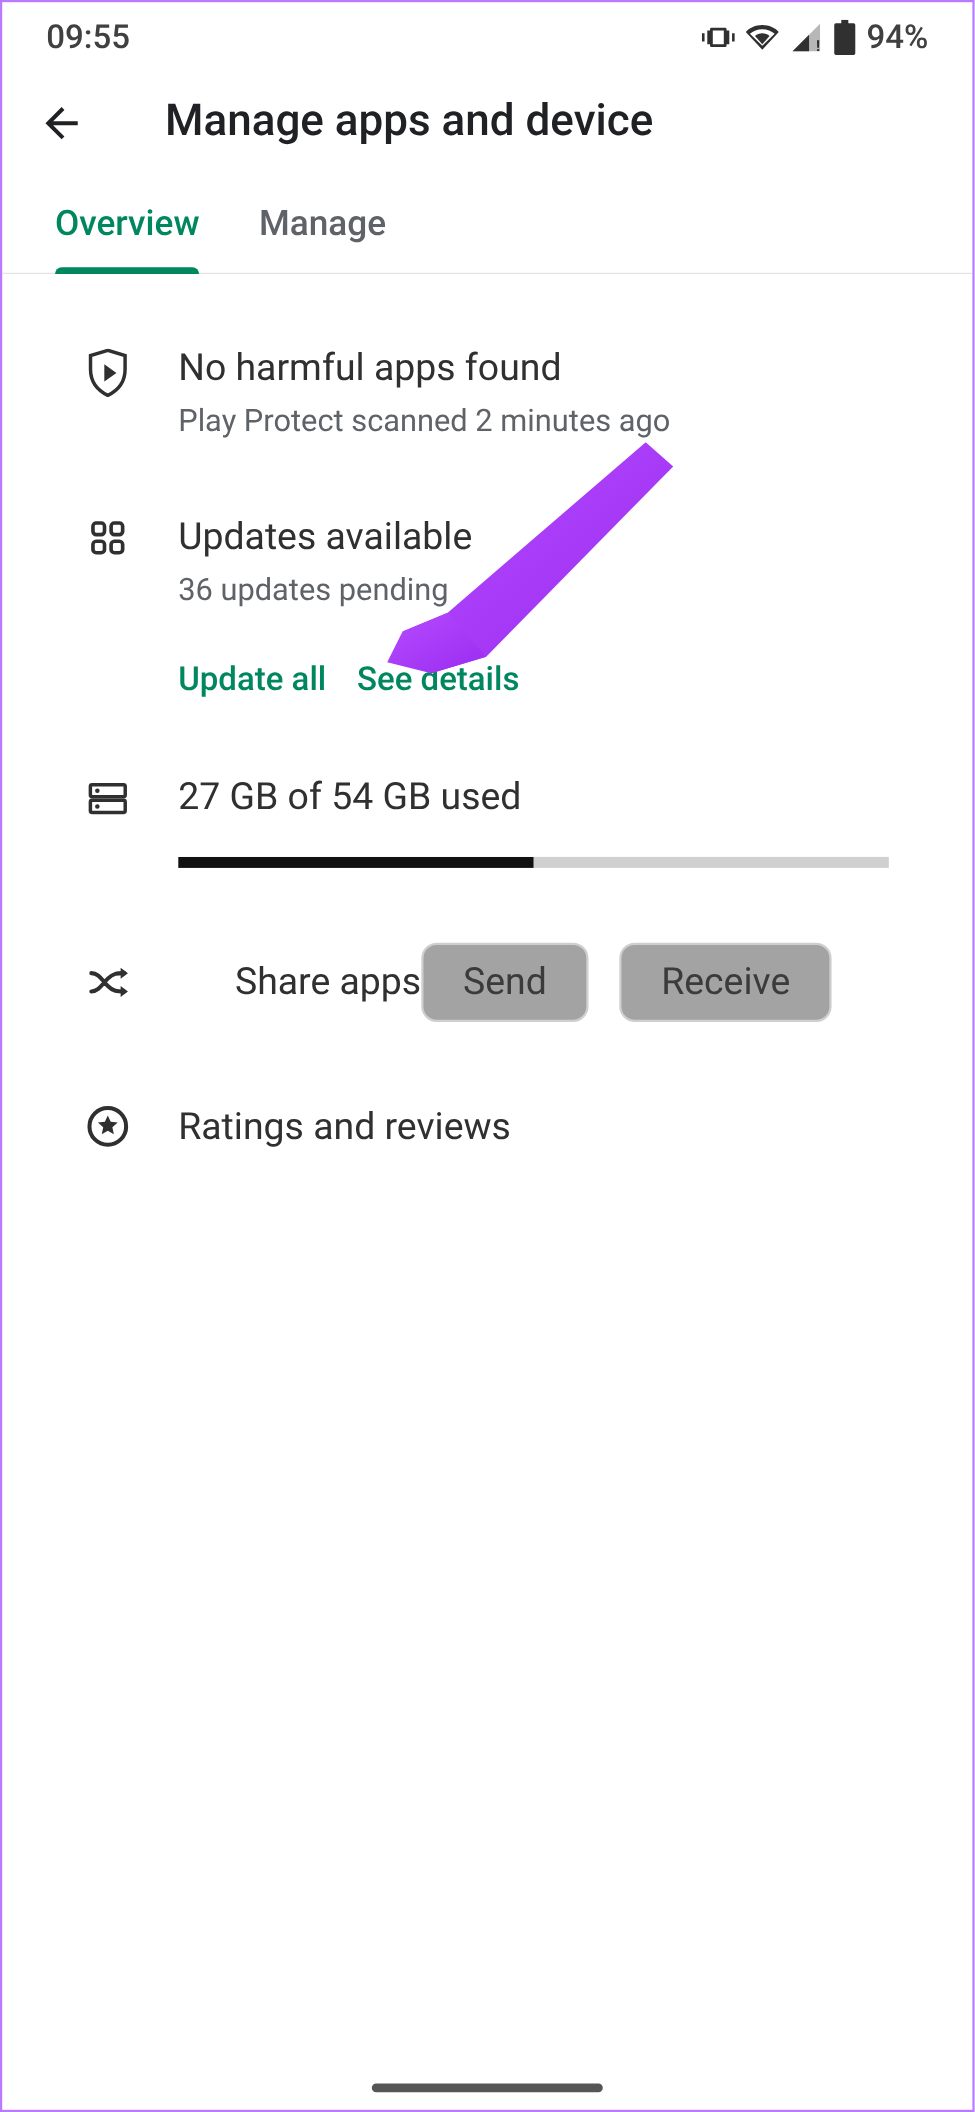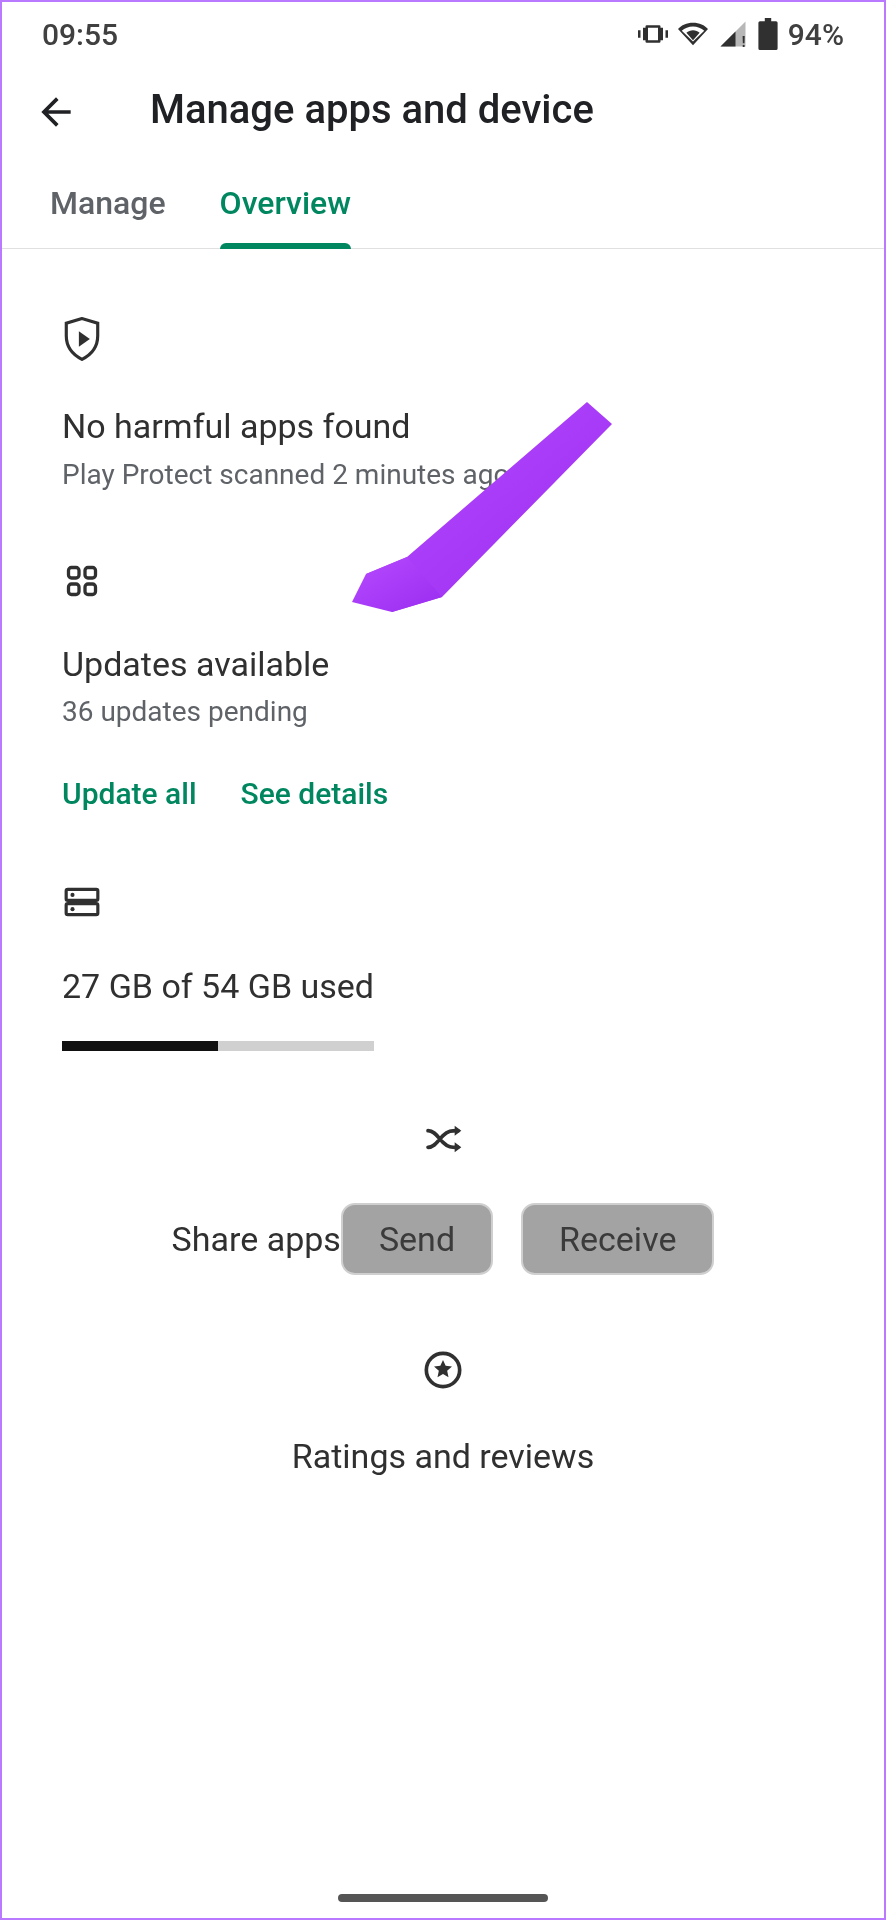--- a/index.html
+++ b/index.html
@@ -90,23 +90,22 @@
     border-radius: 6px 6px 0 0;
   }
 
   
   .content {
     padding: 30px 0 0 0;
   }
   .row {
     display: flex;
     align-items: flex-start;
-    padding: 34px 60px;
+    padding: 34px 76px;
     gap: 44px;
-    flex-direction: column;
   }
   .row-icon {
     width: 40px;
     flex: 0 0 40px;
     display: flex;
     justify-content: center;
     padding-top: 4px;
   }
   .row-body {
     flex: 1;
@@ -116,21 +115,21 @@
     color: #303030;
     line-height: 1.25;
   }
   .row-sub {
     font-size: 28px;
     color: var(--text-secondary);
     margin-top: 10px;
   }
   .row-actions {
     display: flex;
-    gap: 44px;
+    gap: 28px;
     margin-top: 48px;
   }
   .link-btn {
     font-size: 30px;
     font-weight: 500;
     color: var(--accent);
   }
 
   
   .storage-row .row-title {
@@ -231,22 +230,22 @@
 <div class="app-bar">
   <div class="back-arrow">
     <svg width="44" height="44" viewBox="0 0 24 24">
         <path fill="#202124" d="M20 11H7.8l5.6-5.6L12 4l-8 8 8 8 1.4-1.4L7.8 13H20v-2Z"></path>
       </svg>
   </div>
   <div class="page-title">Manage apps and device</div>
 </div>
 
 <div class="tabs">
+  <div class="tab active">Overview</div>
   <div class="tab">Manage</div>
-  <div class="tab active">Overview</div>
 </div>
 
 <div class="content">
 
   <div class="row">
     <div class="row-icon">
       <svg width="38" height="44" viewBox="0 0 24 28">
           <path fill="none" stroke="#303030" stroke-width="2" d="M12 1 2 4v8c0 7 4 12 10 15 6-3 10-8 10-15V4L12 1Z"></path>
           <path fill="#303030" d="m10 9 7 5-7 5V9Z"></path>
         </svg>
@@ -293,21 +292,21 @@
     </div>
   </div>
 
   <div class="row share-row">
     <div class="row-icon">
       <svg width="40" height="40" viewBox="0 0 24 24">
           <path fill="none" stroke="#303030" stroke-width="2.2" stroke-linecap="round" d="M3 7c4 0 6 4 9 7s5 3 9 3M3 17c4 0 6-4 9-7s5-3 9-3"></path>
           <path fill="#303030" d="m19 4 4 3-4 3V4Zm0 10 4 3-4 3v-6Z"></path>
         </svg>
     </div>
-    <div class="row-body" style="display:flex;align-items:center;justify-content:space-between;">
+    <div class="row-body" style="display:flex;align-items:center;justify-content:center;">
       <div class="share-title">Share apps</div>
       <div class="pill-buttons">
         <div class="pill">Send</div>
         <div class="pill">Receive</div>
       </div>
     </div>
   </div>
 
   <div class="row ratings-row">
     <div class="row-icon">

